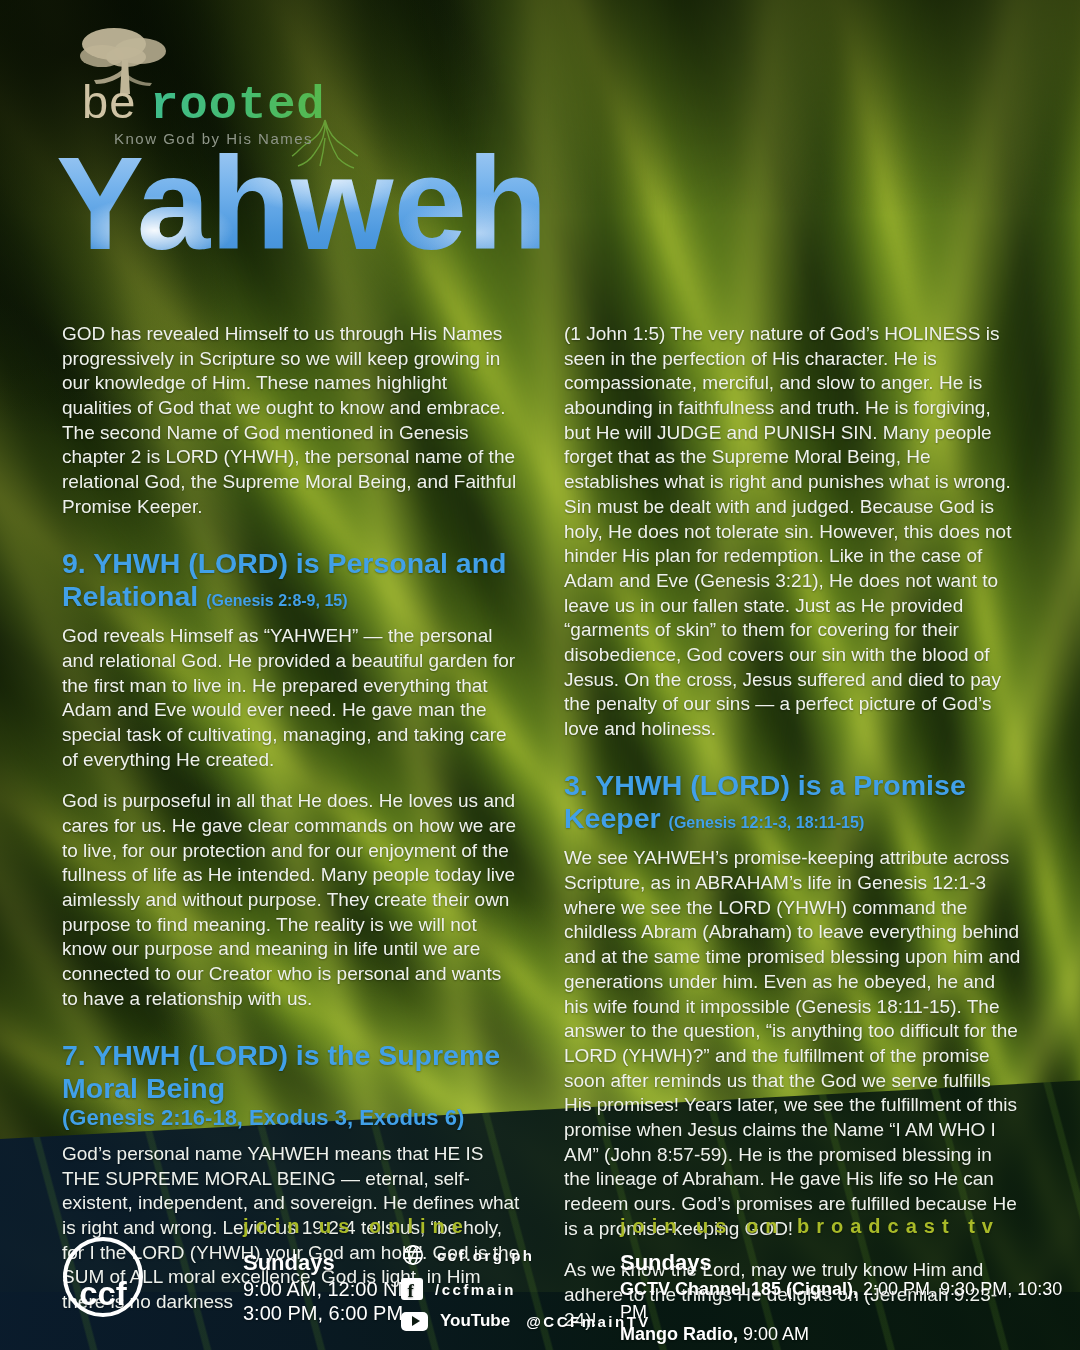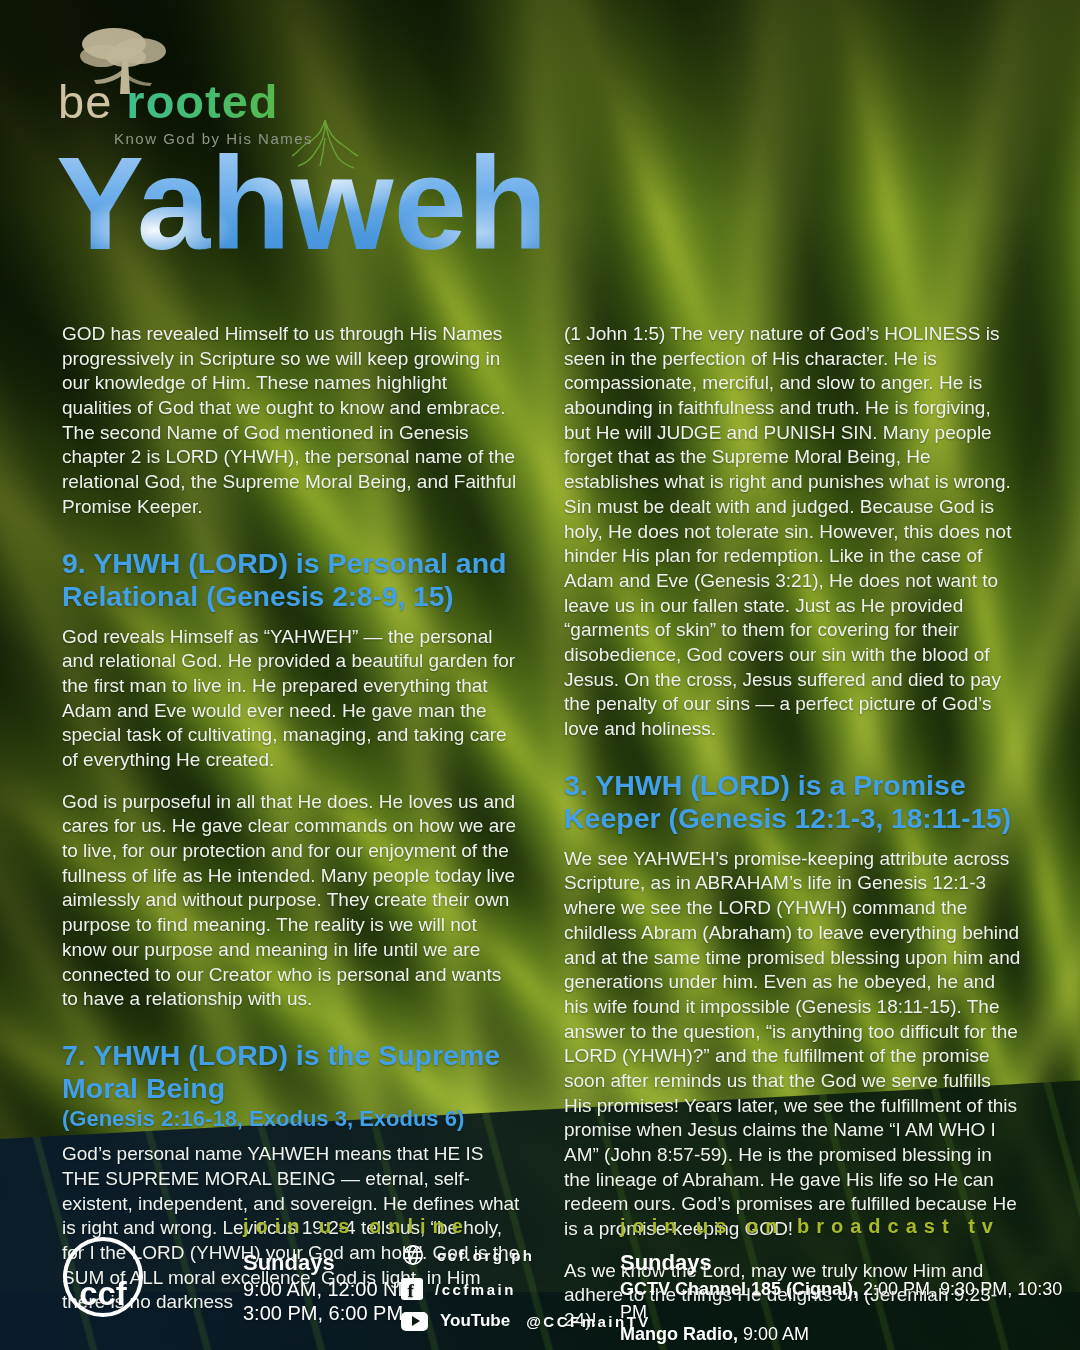--- a/index.html
+++ b/index.html
@@ -30,24 +30,24 @@
     transform:rotate(-3.1deg);
     background:
       repeating-linear-gradient(78deg,rgba(0,0,0,0) 0 46px,rgba(95,150,35,.18) 48px 53px,rgba(0,0,0,0) 55px 110px),
       linear-gradient(97deg,rgba(10,28,46,.97) 0%,rgba(9,25,36,.94) 30%,rgba(6,23,17,.9) 58%,rgba(8,25,12,.82) 100%);}
   .footer-dark2{position:absolute;left:0;right:0;bottom:0;height:58px;
     background:linear-gradient(90deg,rgba(8,22,38,.95),rgba(6,20,12,.9));}
   
   .logo-block{position:absolute;top:26px;left:58px;width:330px;height:120px;}
   .logo-tree{position:absolute;top:-2px;left:16px;width:104px;height:76px;opacity:.92;}
   .logo-words{position:absolute;top:52px;left:0;font-weight:bold;font-size:47px;letter-spacing:1px;line-height:1;}
-  .logo-be{color:#cfc3a4;font-weight:normal;}
+  .logo-be{color:#cfc3a4;font-weight:normal;margin-left:24px;}
   .logo-rooted{font-weight:bold;
     background:linear-gradient(90deg,#3fbd8d 0%,#46bb6e 55%,#57b84b 100%);
-    -webkit-background-clip:text;background-clip:text;color:transparent;}
+    -webkit-background-clip:text;background-clip:text;color:transparent;font-family:Liberation Mono, monospace;}
   .logo-roots{position:absolute;top:92px;left:228px;width:78px;height:52px;opacity:.9;}
   .logo-tagline{position:absolute;top:104px;left:56px;font-size:15px;letter-spacing:1.5px;color:#8e9588;}
   
   .title-block{position:absolute;top:138px;left:56px;}
   .title{
     font-size:132px;font-weight:bold;line-height:1;letter-spacing:0px;margin:0;
     background-image:
       radial-gradient(ellipse 26% 42% at 20% 70%,rgba(255,255,255,.95),rgba(255,255,255,0) 62%),
       radial-gradient(ellipse 34% 46% at 56% 30%,rgba(255,255,255,.75),rgba(255,255,255,0) 60%),
       radial-gradient(ellipse 28% 50% at 86% 72%,rgba(232,242,255,.65),rgba(255,255,255,0) 60%),
@@ -56,21 +56,21 @@
   }
   .subtitle{margin:10px 0 0 6px;font-size:23px;font-weight:bold;letter-spacing:6px;color:#a6c8ea;}
   
   .columns{position:absolute;top:322px;left:62px;right:58px;display:flex;gap:44px;
     color:#eef1ec;text-shadow:0 1px 2px rgba(0,0,0,.35);}
   .col{flex:1;min-width:0;}
   .col p{margin:0 0 17px 0;font-size:19px;line-height:1.3;}
   .sec{margin:27px 0 11px 0;color:#41a0e8;font-weight:bold;font-size:28.5px;line-height:1.17;
     text-shadow:0 1px 2px rgba(0,0,0,.3);}
   .sec:first-child{margin-top:0;}
-  .ref{font-size:28px;}
+  .ref{font-size:16px;}
   .ref-block{display:block;font-size:22px;}
   
   .footer-text{color:#ffffff;text-shadow:0 1px 2px rgba(0,0,0,.4);}
   .ccf-logo{position:absolute;left:63px;top:1237px;width:80px;height:80px;border:4px solid #fff;
     border-radius:50%;box-sizing:border-box;display:flex;align-items:flex-end;justify-content:center;
     color:#fff;font-weight:bold;font-size:33px;letter-spacing:0;}
   .online-group{position:absolute;left:243px;top:1215px;}
   .kicker{font-size:20px;font-weight:bold;letter-spacing:7px;color:#a9ba28;margin:0 0 12px 0;}
   .day{font-size:22px;font-weight:bold;margin:0 0 2px 0;}
   .times{font-size:20px;line-height:1.18;margin:0;}

